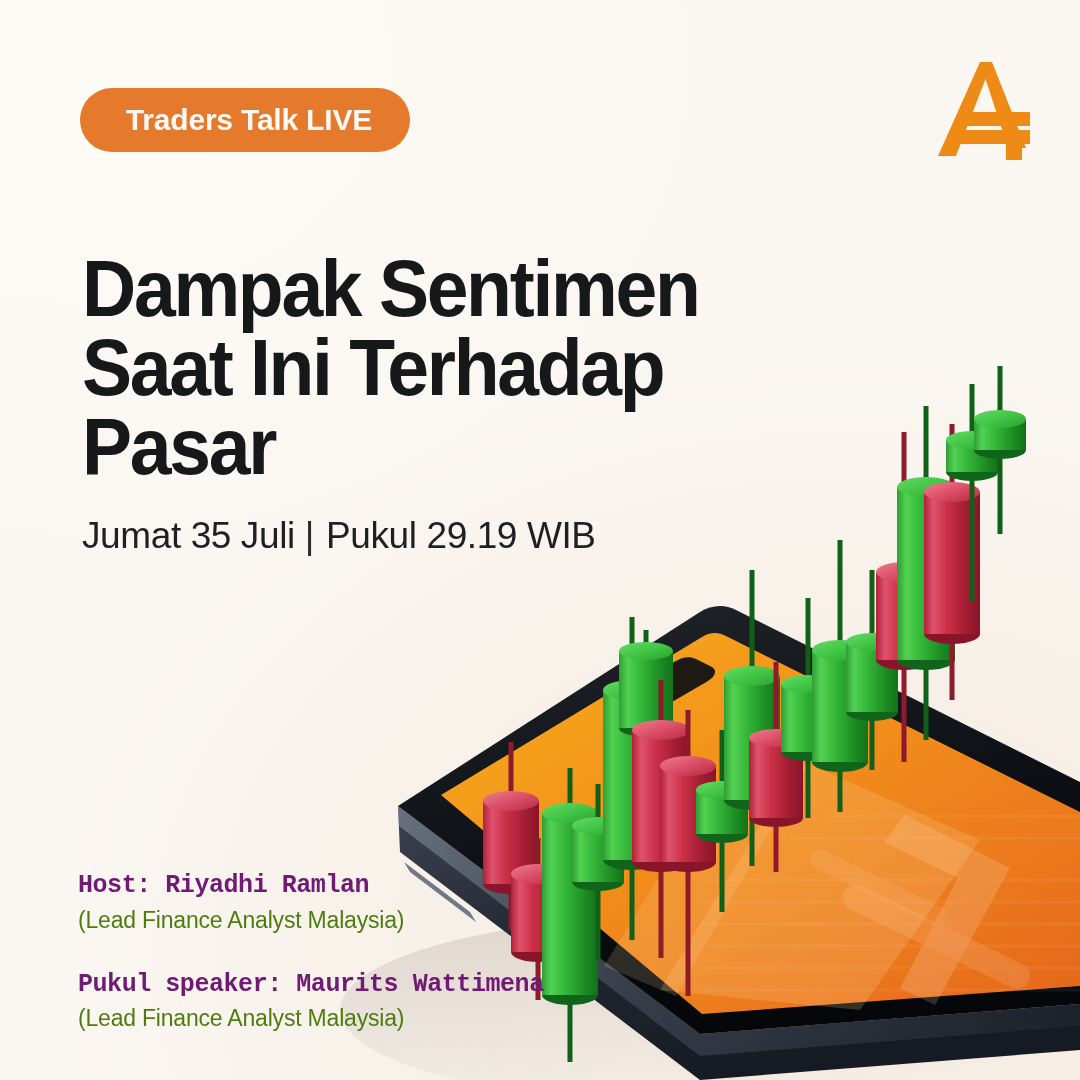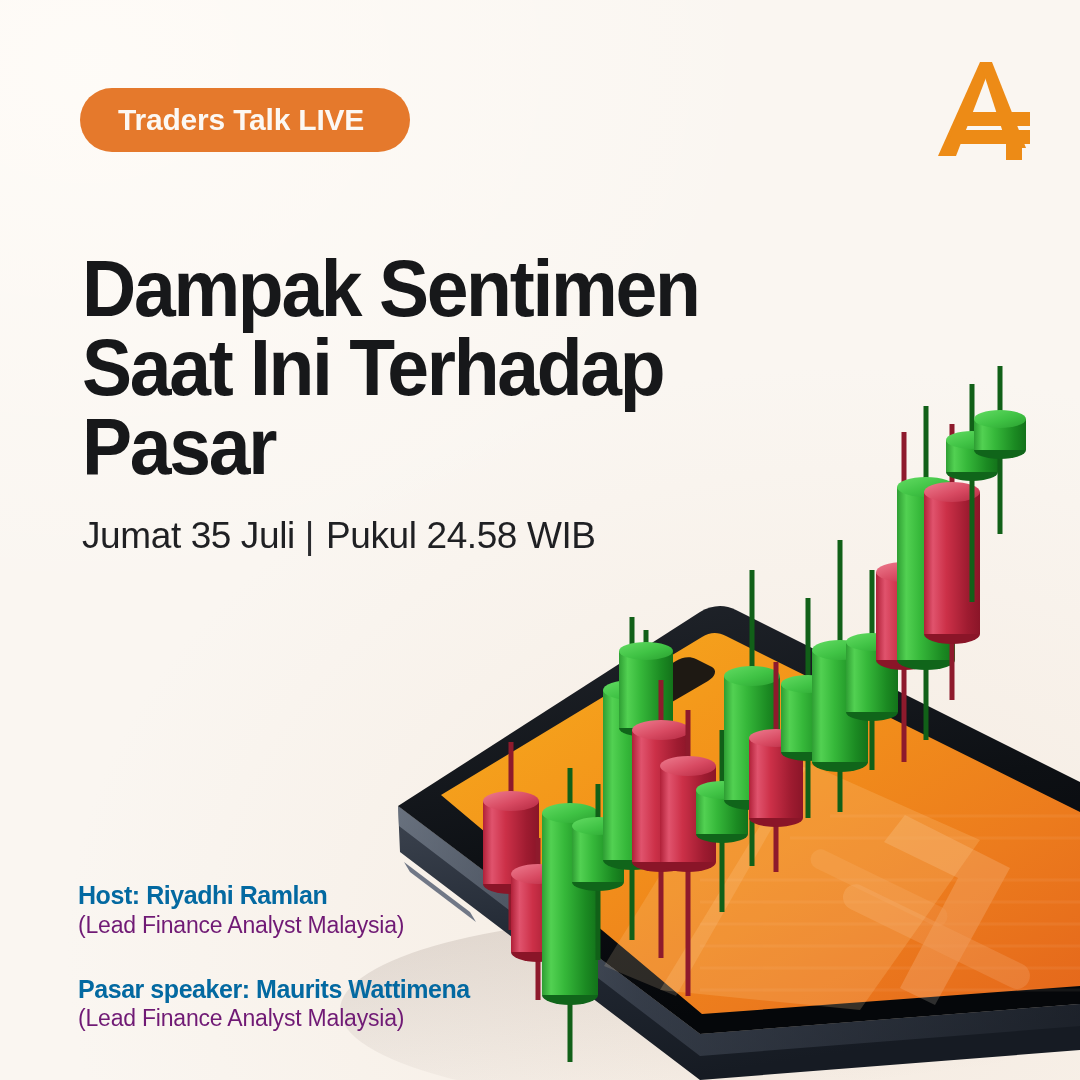--- a/index.html
+++ b/index.html
@@ -27,21 +27,21 @@
   
   .logo{
     position:absolute;top:56px;right:42px;
     width:104px;height:106px;
   }
 
   
   .badge{
     position:absolute;left:80px;top:88px;
     height:64px;min-width:330px;
-    display:flex;align-items:center;justify-content:flex-start;
+    display:flex;align-items:center;justify-content:flex-end;
     padding:0 38px;
     background:#E5792C;
     border-radius:34px;
     box-sizing:border-box;
   }
   .badge-text{
     color:#FCF8F3;
     font-size:30px;
     font-weight:bold;
     letter-spacing:-.2px;
@@ -80,33 +80,35 @@
 
   
   .speakers{
     position:absolute;left:78px;bottom:46px;
     width:520px;
     z-index:40;
   }
   .sp-block{margin-bottom:34px;}
   .sp-block:last-child{margin-bottom:0;}
   .sp-name{
-    color:#0369a1;
+    color:#701a75;
     font-size:25px;
     font-weight:bold;
     letter-spacing:-.45px;
     line-height:1.18;
     white-space:nowrap;
+    font-family:Liberation Mono, monospace;
   }
   .sp-role{
-    color:#701a75;
+    color:#4d7c0f;
     font-size:23px;
     font-weight:normal;
     letter-spacing:-.2px;
     line-height:1.3;
+    margin-top:5px;
     white-space:nowrap;
   }
 
   
   .illus{
     position:absolute;left:0;top:0;width:1080px;height:1080px;
     z-index:10;pointer-events:none;
   }
   .speakers{position:absolute;}
 </style>
@@ -385,27 +387,27 @@
     <span class="badge-text">Traders Talk LIVE</span>
   </div>
 
   <h1 class="headline">
     <span class="ln">Dampak Sentimen</span>
     <span class="ln">Saat Ini Terhadap</span>
     <span class="ln">Pasar</span>
   </h1>
 
   <div class="dateline">
-    <span>Jumat 35 Juli</span><span class="sep">|</span><span>Pukul 24.58 WIB</span>
+    <span>Jumat 35 Juli</span><span class="sep">|</span><span>Pukul 29.19 WIB</span>
   </div>
 
   <div class="speakers">
     <div class="sp-block">
       <div class="sp-name">Host: Riyadhi Ramlan</div>
       <div class="sp-role">(Lead Finance Analyst Malaysia)</div>
     </div>
     <div class="sp-block">
-      <div class="sp-name">Pasar speaker: Maurits Wattimena</div>
+      <div class="sp-name">Pukul speaker: Maurits Wattimena</div>
       <div class="sp-role">(Lead Finance Analyst Malaysia)</div>
     </div>
   </div>
 
 </div>
 
 </body></html>

